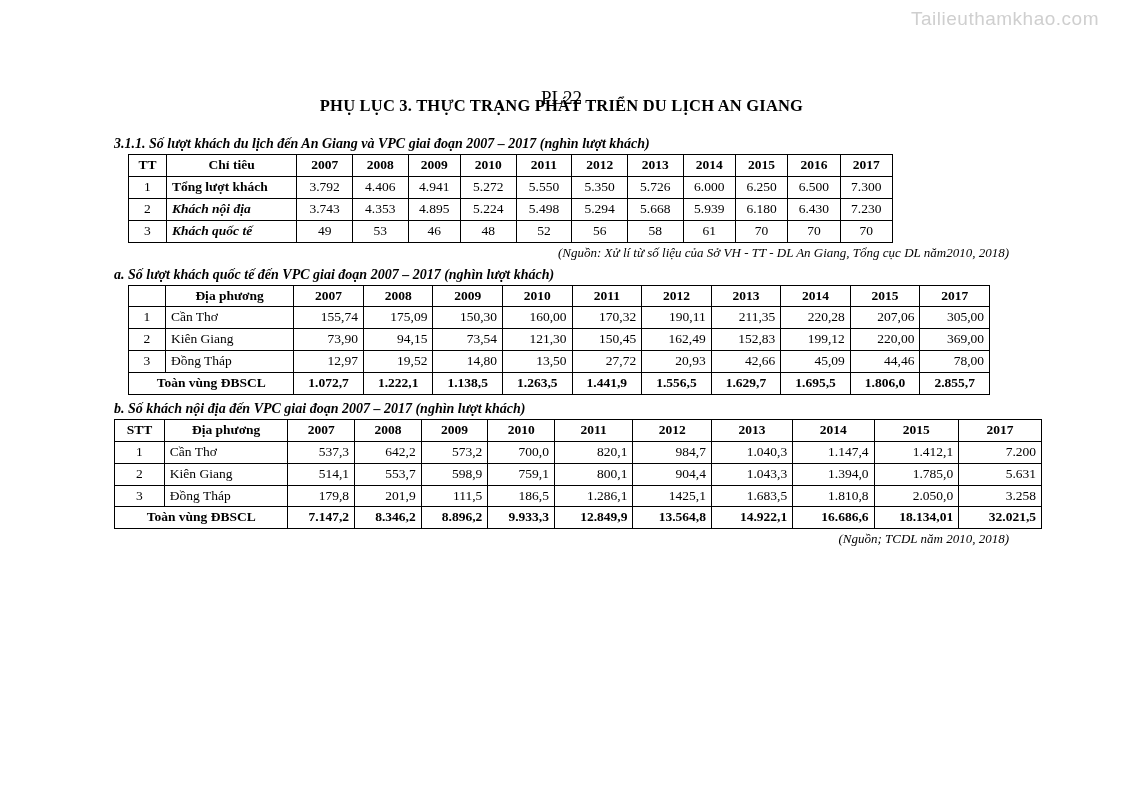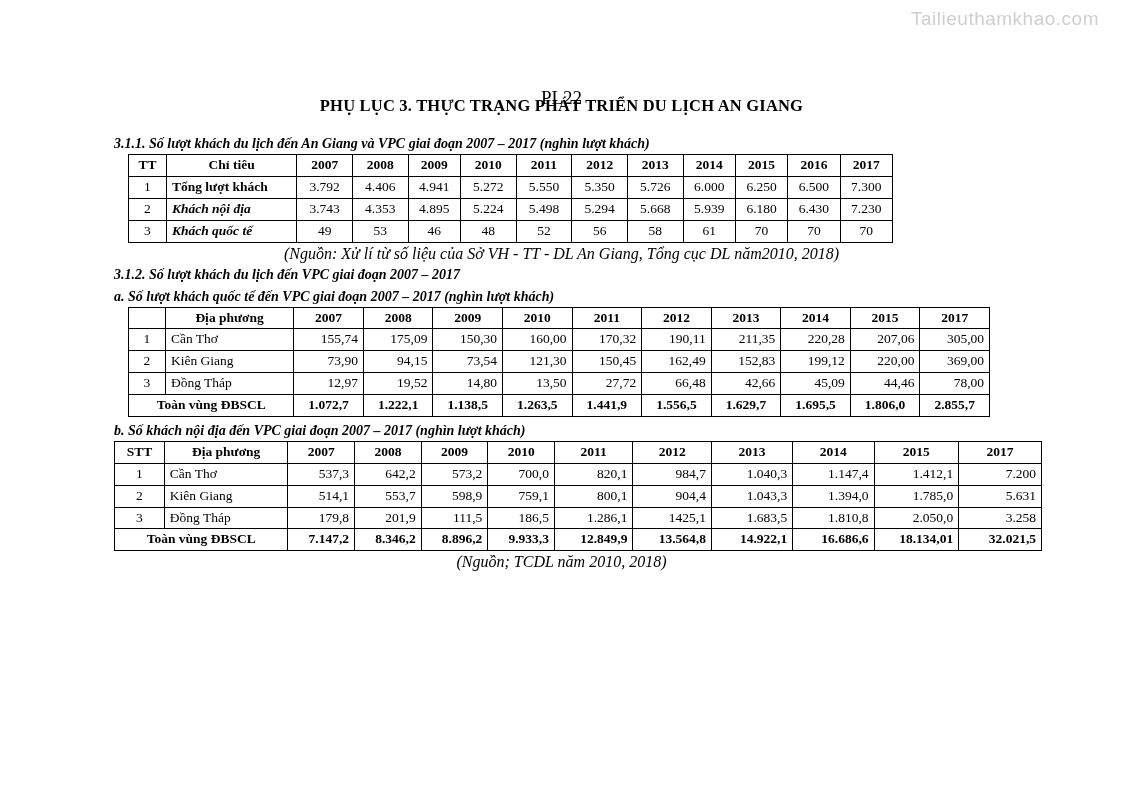--- a/index.html
+++ b/index.html
@@ -64,22 +64,22 @@
     margin: 4px 0 2px 0;
   }
   .sec-head-plain {
     font-weight: bold;
     font-style: italic;
     font-size: 14px;
     margin: 6px 0 2px 0;
   }
   .note {
     font-style: italic;
-    font-size: 16px;
-    text-align: center;
+    font-size: 13px;
+    text-align: right;
     margin: 2px 0 4px 0;
   }
   table {
     border-collapse: collapse;
     font-size: 13.5px;
     background: #fff;
   }
   table td, table th {
     border: 1px solid #000;
     padding: 2px 5px;
@@ -194,21 +194,20 @@
           <td class="c">61</td>
           <td class="c">70</td>
           <td class="c">70</td>
           <td class="c">70</td>
         </tr>
       </tbody>
     </table>
 
     <div class="note">(Nguồn: Xử lí từ số liệu của Sở VH - TT - DL An Giang, Tổng cục DL năm2010, 2018)</div>
 
-    <div class="sec-head">3.1.2. Số lượt khách du lịch đến VPC giai đoạn 2007 – 2017</div>
     <div class="sec-head-plain">a. Số lượt khách quốc tế đến VPC giai đoạn 2007 – 2017 (nghìn lượt khách)</div>
 
     <table class="t2">
       <thead>
         <tr>
           <th style="width:34px"></th>
           <th style="width:138px">Địa phương</th>
           <th style="width:70px">2007</th>
           <th style="width:70px">2008</th>
           <th style="width:70px">2009</th>
@@ -251,21 +250,21 @@
           <td class="r">369,00</td>
         </tr>
         <tr>
           <td class="c">3</td>
           <td class="l">Đồng Tháp</td>
           <td class="r">12,97</td>
           <td class="r">19,52</td>
           <td class="r">14,80</td>
           <td class="r">13,50</td>
           <td class="r">27,72</td>
-          <td class="r">66,48</td>
+          <td class="r">20,93</td>
           <td class="r">42,66</td>
           <td class="r">45,09</td>
           <td class="r">44,46</td>
           <td class="r">78,00</td>
         </tr>
         <tr>
           <td class="c bold" colspan="2">Toàn vùng  ĐBSCL</td>
           <td class="c bold">1.072,7</td>
           <td class="c bold">1.222,1</td>
           <td class="c bold">1.138,5</td>

